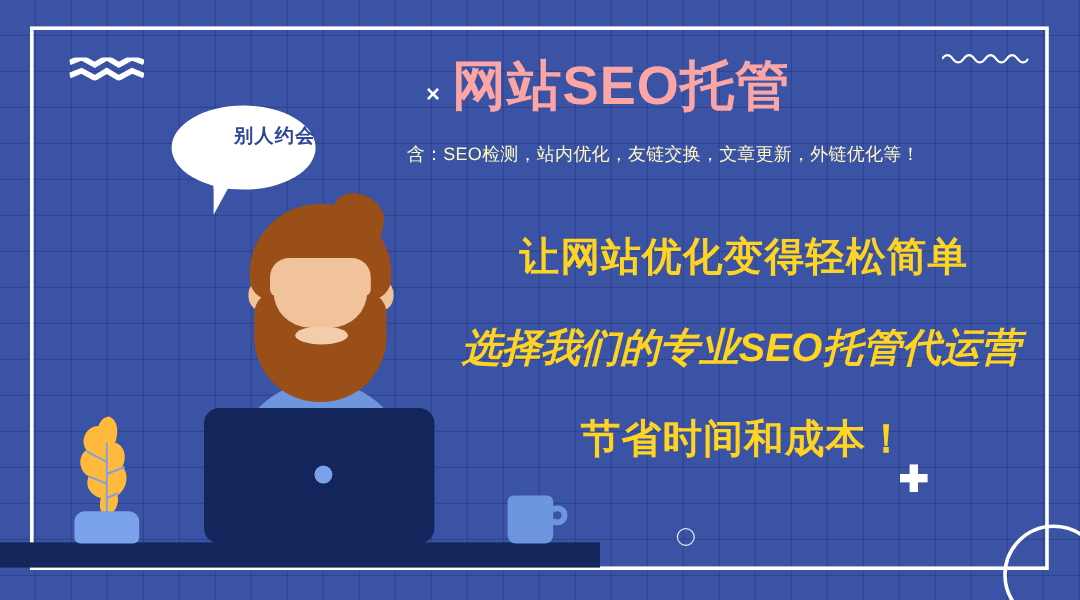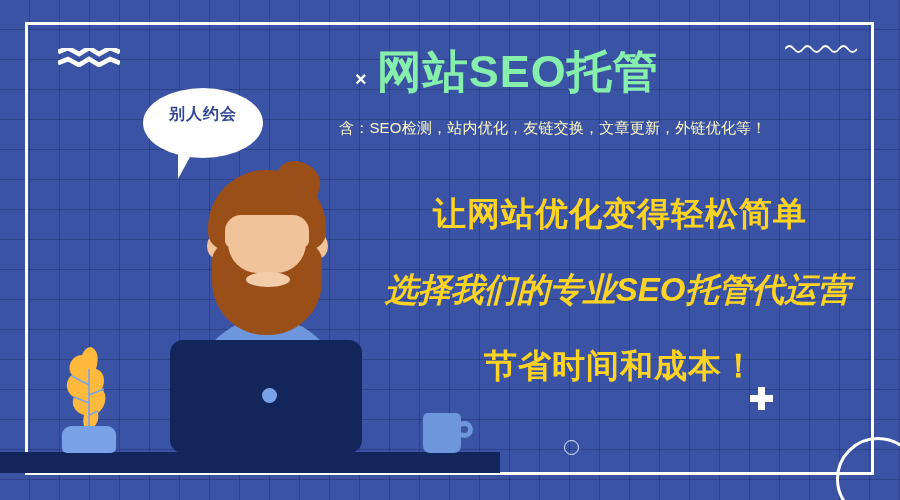--- a/index.html
+++ b/index.html
@@ -104,21 +104,21 @@
     gap: 10px;
   }
   #title-x {
     color: #ffffff;
     font-size: 20px;
     font-weight: bold;
     line-height: 1;
     padding-top: 14px;
   }
   #title-text {
-    color: #86efac;
+    color: #fca5a5;
     font-size: 45px;
     font-weight: bold;
     letter-spacing: 1px;
     line-height: 1.05;
     white-space: nowrap;
   }
   #subtitle {
     position: absolute;
     left: 339px;
     top: 119px;
@@ -152,21 +152,21 @@
 
   
   #bubble {
     position: absolute;
     left: 143px;
     top: 88px;
     width: 120px;
     height: 70px;
     background: #ffffff;
     border-radius: 50%;
-    text-align: center;
+    text-align: right;
     z-index: 6;
   }
   #bubble-tail {
     position: absolute;
     left: 178px;
     top: 143px;
     width: 0;
     height: 0;
     border-left: 12px solid #ffffff;
     border-right: 16px solid transparent;

